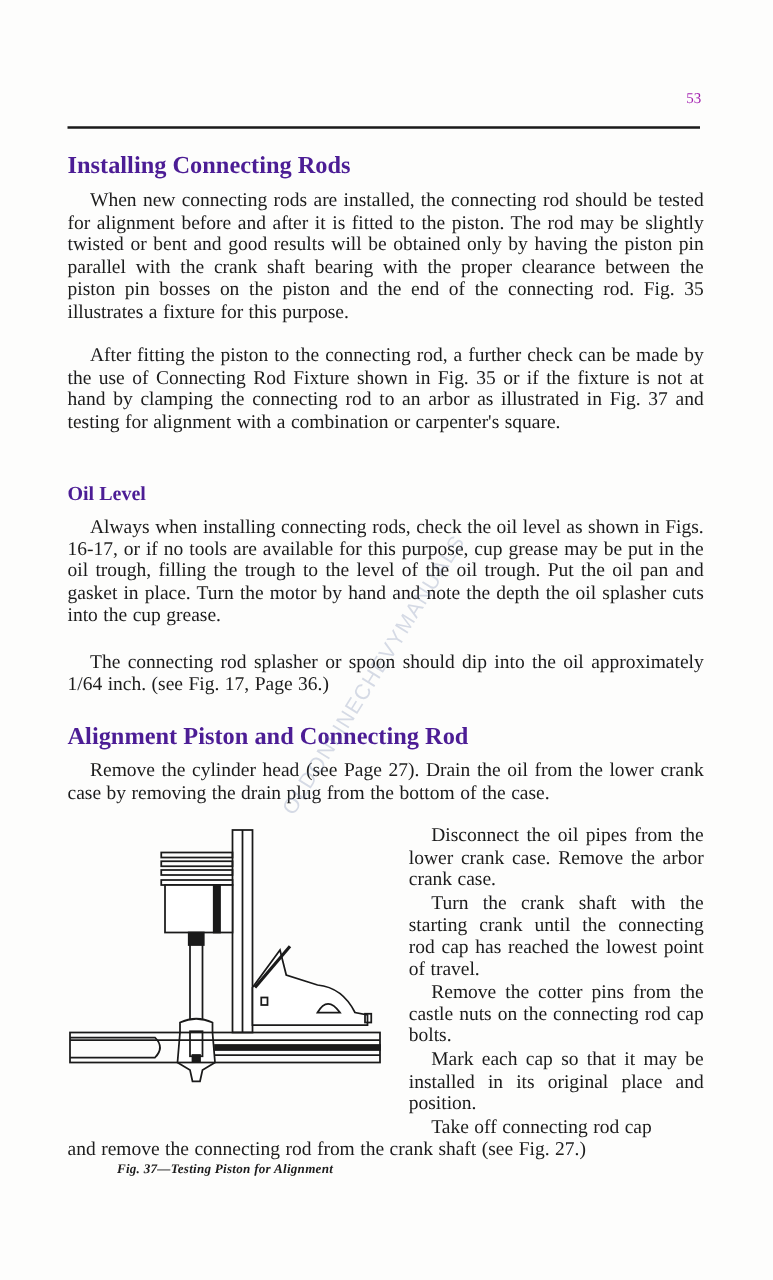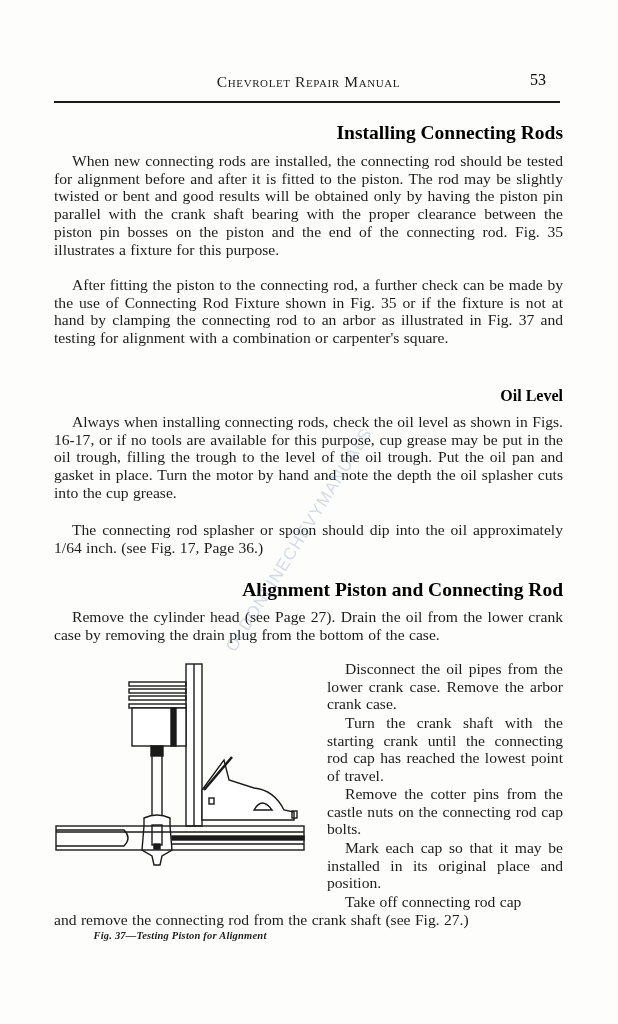--- a/index.html
+++ b/index.html
@@ -10,28 +10,28 @@
   .page { position: absolute; left: 54px; top: 0; width: 509px; }
   .running-head {
     position: absolute; top: 73px; left: 0; width: 509px; height: 22px;
   }
   .running-title {
     position: absolute; left: 0; width: 509px; text-align: center; top: 0;
     font-family: "Liberation Serif", serif; font-size: 15.5px; letter-spacing: 0.6px;
     font-variant: small-caps; color: #222;
   }
   .page-number {
-    position: absolute; right: 17px; top: -2px; font-family: "Liberation Serif", serif; font-size: 16px; color: #000000;
+    position: absolute; right: 2px; top: -2px; font-family: "Liberation Serif", serif; font-size: 12px; color: #a21caf;
   }
   .rule {
     position: absolute; top: 101px; left: 0; width: 506px; height: 2px; background: #1a1a1a;
   }
   h2 {
-    font-family: "Liberation Serif", serif; font-weight: bold; text-align: right; margin: 0;
-    position: absolute; left: 0; width: 509px; color: #000000;
+    font-family: "Liberation Serif", serif; font-weight: bold; text-align: left; margin: 0;
+    position: absolute; left: 0; width: 509px; color: #4c1d95;
   }
   .h-main { font-size: 19.5px; }
   .h-sub { font-size: 16px; }
   p {
     margin: 0; position: absolute; left: 0; width: 509px; text-align: justify; text-align-last: left;
     font-family: "Liberation Serif", serif; font-size: 15.6px; line-height: 17.7px; text-indent: 18px;
     word-spacing: 0.5px;
   }
   .col-text { left: 273px; width: 236px; }
   .figure { position: absolute; left: 0; top: 660px; width: 252px; height: 220px; }
@@ -45,21 +45,20 @@
     color: rgba(110,130,170,0.28); transform: rotate(-58deg); transform-origin: left top; white-space: nowrap; letter-spacing: 1px;
     top: 645px; left: 222px;
   }
 </style>
 </head>
 <body>
 
 <div class="page">
 
   <div class="running-head">
-    <div class="running-title">Chevrolet Repair Manual</div>
     <div class="page-number">53</div>
   </div>
   <div class="rule"></div>
 
   <h2 class="h-main" style="top:122px">Installing Connecting Rods</h2>
   <p style="top:152px">When new connecting rods are installed, the connecting rod should be tested for alignment before and after it is fitted to the piston.  The rod may be slightly twisted or bent and good results will be obtained only by having the piston pin parallel with the crank shaft bearing with the proper clearance between the piston pin bosses on the piston and the end of the connecting rod.  Fig. 35 illustrates a fixture for this purpose.</p>
   <p style="top:276px">After fitting the piston to the connecting rod, a further check can be made by the use of Connecting Rod Fixture shown in Fig. 35 or if the fixture is not at hand by clamping the connecting rod to an arbor as illustrated in Fig. 37 and testing for alignment with a combination or carpenter's square.</p>
 
   <h2 class="h-sub" style="top:387px">Oil Level</h2>
   <p style="top:413px">Always when installing connecting rods, check the oil level as shown in Figs. 16-17, or if no tools are available for this purpose, cup grease may be put in the oil trough, filling the trough to the level of the oil trough.  Put the oil pan and gasket in place.  Turn the motor by hand and note the depth the oil splasher cuts into the cup grease.</p>

